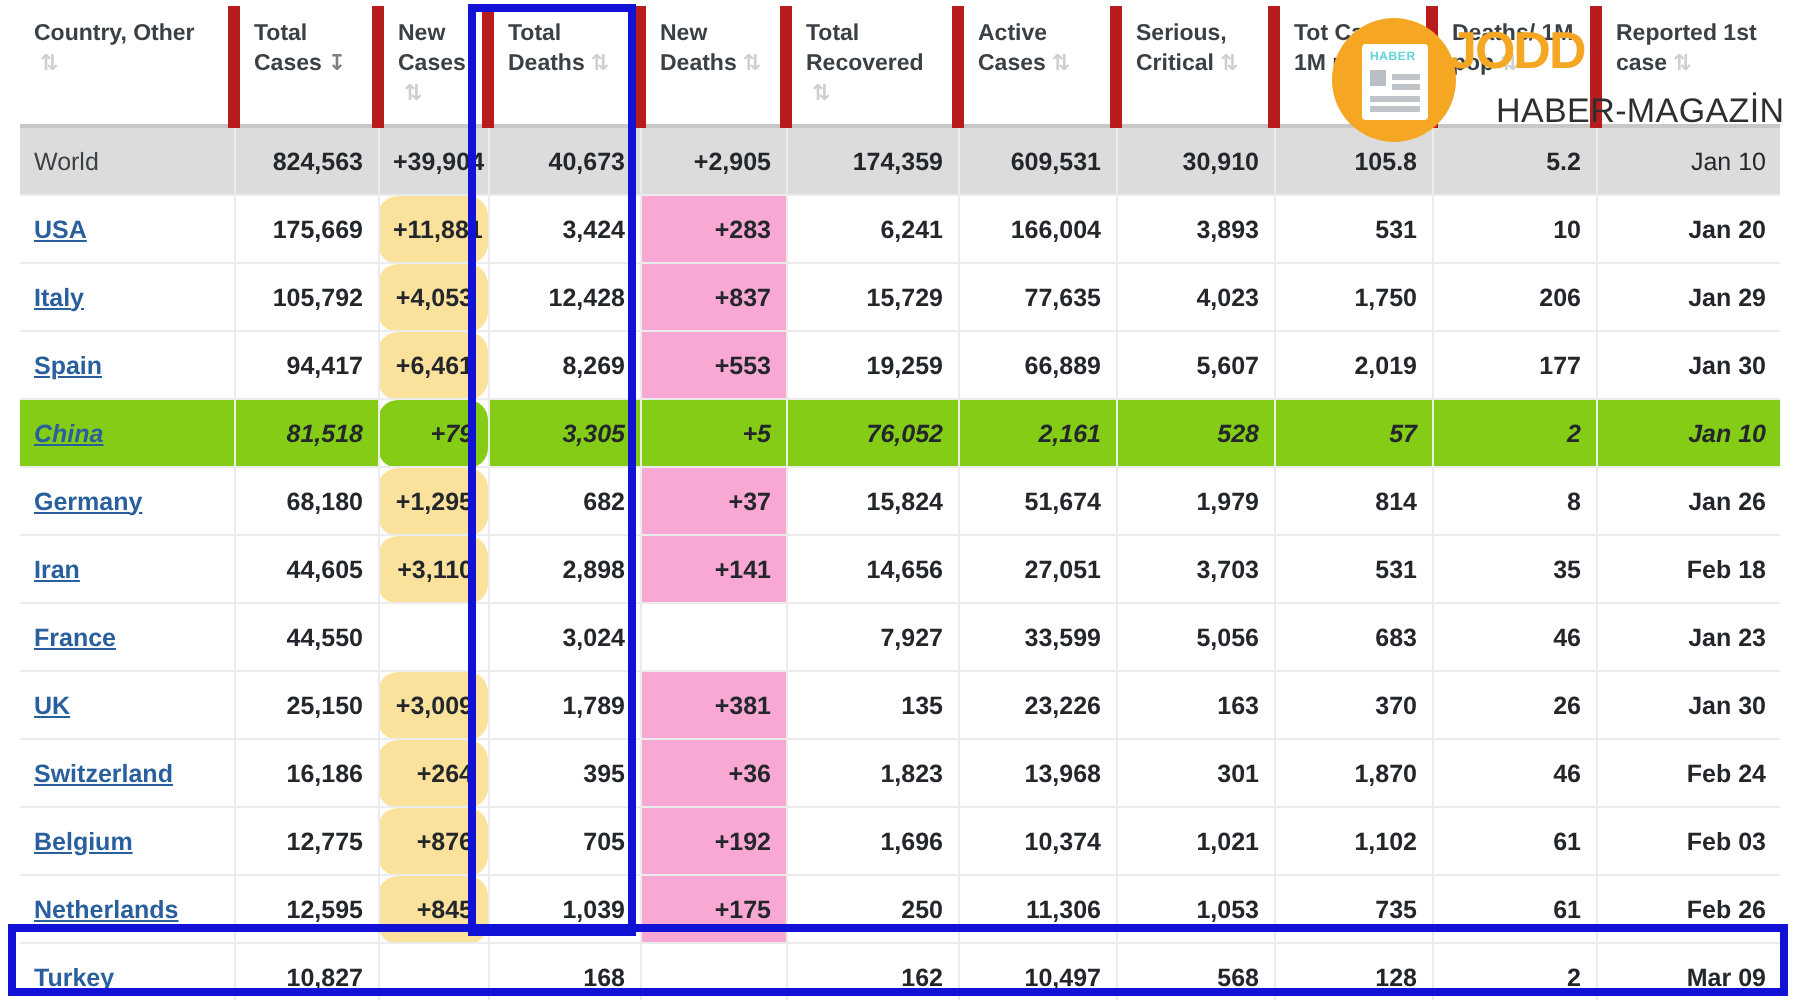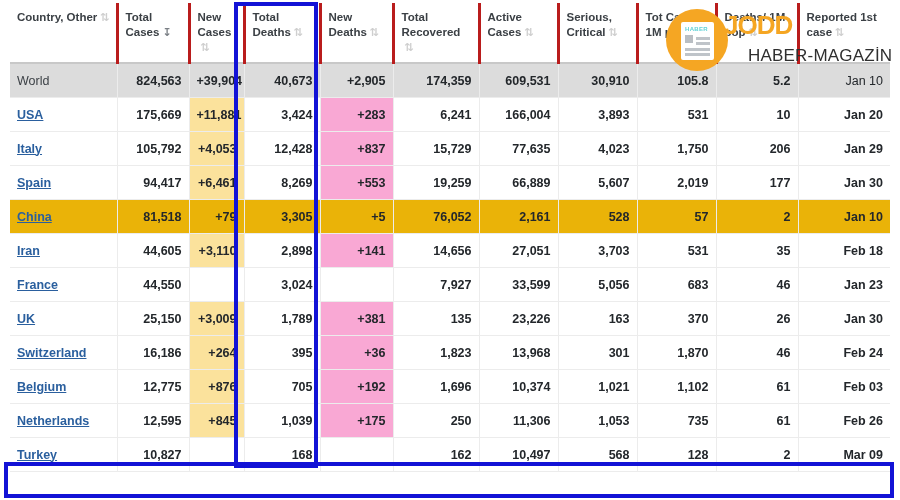--- a/index.html
+++ b/index.html
@@ -35,21 +35,21 @@
 
   table.covid thead th {
     background: #ffffff;
     vertical-align: top;
     text-align: left;
     font-weight: bold;
     font-size: 11.5px;
     color: #3b4045;
     padding: 7px 7px 7px 7px;
     height: 40px;
-    border-left: 3px solid #b91c1c;
+    border-left: 6px solid #b91c1c;
     border-bottom: 2px solid #c8c8c8;
     position: relative;
     line-height: 15px;
     white-space: normal;
   }
   table.covid thead th:first-child { border-left: none; }
 
   .sorticon {
     display: inline-block;
     color: #cfcfcf;
@@ -80,32 +80,32 @@
   }
 
   tr.world td {
     background: #dcdcdc;
     font-weight: normal;
     color: #3c4146;
     border-bottom: 1px solid #d0d0d0;
   }
   tr.world td.c-country { font-weight: normal; }
 
-  tr.alt td { background: #eab308; }
+  tr.alt td { background: #84cc16; font-style: italic; }
 
   td.c-country a {
     color: #2a5f9e;
     text-decoration: underline;
     font-weight: bold;
     font-size: 12.5px;
     cursor: pointer;
   }
   tr.world td.c-country { color: #3c4146; }
 
-  td.yellow { background: #fbe29c; }
+  td.yellow { background: #fbe29c; border-radius: 10px; }
   td.red {
     background: #f9a8d4;
     color: #ffffff;
   }
   td.date {
     text-align: right;
     font-weight: normal;
     font-size: 11px;
     color: #4c5156;
     padding-right: 6px;
@@ -300,20 +300,33 @@
           <td>3,305</td>
           <td class="red">+5</td>
           <td>76,052</td>
           <td>2,161</td>
           <td>528</td>
           <td>57</td>
           <td>2</td>
           <td class="date">Jan 10</td>
         </tr>
         <tr>
+          <td class="c-country"><a>Germany</a></td>
+          <td>68,180</td>
+          <td class="yellow">+1,295</td>
+          <td>682</td>
+          <td class="red">+37</td>
+          <td>15,824</td>
+          <td>51,674</td>
+          <td>1,979</td>
+          <td>814</td>
+          <td>8</td>
+          <td class="date">Jan 26</td>
+        </tr>
+        <tr>
           <td class="c-country"><a>Iran</a></td>
           <td>44,605</td>
           <td class="yellow">+3,110</td>
           <td>2,898</td>
           <td class="red">+141</td>
           <td>14,656</td>
           <td>27,051</td>
           <td>3,703</td>
           <td>531</td>
           <td>35</td>

